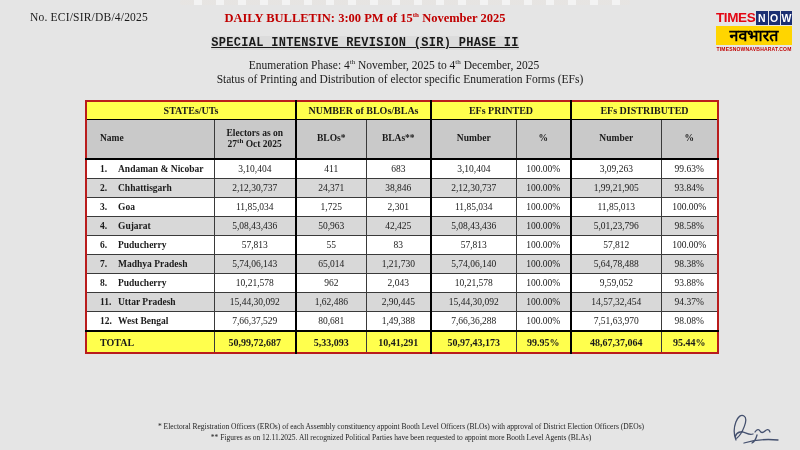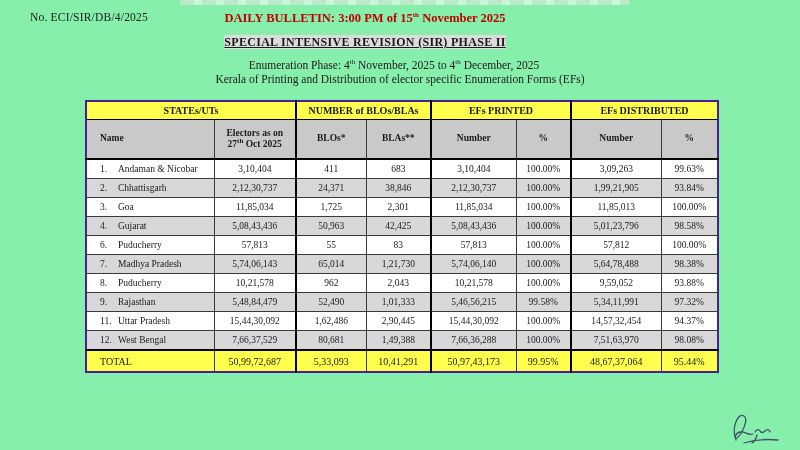--- a/index.html
+++ b/index.html
@@ -1,97 +1,107 @@
 <!DOCTYPE html>
 <html><head>
 <meta charset="utf-8">
 <style>
   html,body { margin:0; padding:0; background:#fff; }
   .page {
-    position:relative; width:800px; height:450px; background:#86efac;
+    position:relative; width:800px; height:450px; background:#e5e5e5;
     font-family:"Liberation Serif","DejaVu Serif",serif; color:#1a1a1a; overflow:hidden;
   }
 
   
   .top-remnant {
     position:absolute; left:180px; top:0px; width:450px; height:5px;
     background:repeating-linear-gradient(90deg,#e8e4e0 0 14px,#ffffff 14px 22px);
     opacity:.55; border-radius:2px;
   }
 
   .refno { position:absolute; left:30px; top:11px; font-size:11.5px; letter-spacing:.2px; }
   .bulletin {
     position:absolute; left:0; right:70px; top:11px; text-align:center;
     color:#c00000; font-weight:bold; font-size:12.5px;
   }
   .doc-title {
     position:absolute; left:0; right:70px; top:35px; text-align:center;
     font-weight:bold; font-size:12px; letter-spacing:.3px;
   }
-  .doc-title span { background:#dcdcdc; text-decoration:underline; padding:0 0; }
+  .doc-title span { background:#dcdcdc; text-decoration:underline; padding:0 0;font-family:Liberation Mono, monospace; }
   .enumline { position:absolute; left:0; right:12px; top:59px; text-align:center; font-size:11.5px; }
   .statusline { position:absolute; left:0; right:0; top:73px; text-align:center; font-size:11.5px; }
   sup { font-size:7px; vertical-align:super; line-height:0; }
 
   
   .logo { position:absolute; right:8px; top:10px; width:76px; text-align:center;
           font-family:"Liberation Sans","DejaVu Sans",sans-serif; }
   .logo-row { display:flex; justify-content:center; align-items:center; }
   .logo-times { color:#e30613; font-weight:bold; font-size:13.5px; letter-spacing:-.4px; }
   .nbox { background:#1b2f72; color:#ffffff; font-weight:bold; font-size:10.5px;
           width:13px; height:14px; display:inline-flex; align-items:center; justify-content:center;
           margin-left:1px; }
   .logo-hindi { background:#ffd500; color:#000; font-weight:bold; font-size:16px;
                 line-height:19px; margin-top:1px; font-family:"DejaVu Sans",sans-serif; }
   .logo-site { color:#c00000; font-size:5px; font-weight:bold; margin-top:1px; letter-spacing:.2px;
                font-family:"Liberation Sans",sans-serif; }
 
   
   table.sir {
     position:absolute; left:85px; top:100px; border-collapse:collapse; table-layout:fixed;
-    border:2px solid #4c1d95;
+    border:2px solid #b91c1c;
   }
   .sir th, .sir td {
     border:1px solid #3a3a3a; padding:0 3px; text-align:center;
     overflow:hidden; white-space:nowrap; font-size:9.5px;
   }
   .sir tr.ghead th { background:#ffff4d; height:17px; font-size:10px; border-bottom:1px solid #000; }
   .sir tr.chead th { background:#c9c9c9; height:38px; white-space:normal; line-height:1.2; border-bottom:2px solid #000; }
   .sir tbody td { height:18px; background:#ffffff; }
   .sir tbody tr:nth-child(even) td { background:#d8d8d8; }
   .sir .g-end { border-right:2px solid #000; }
   .sir .al { text-align:left;padding-left:13px; }
-  .sir tbody td.al { font-weight:normal; }
-  .sir tr.total td { background:#ffff4d; font-weight:normal; height:20px; border-top:2px solid #000; font-size:10px; }
+  .sir tbody td.al { font-weight:bold; }
+  .sir tr.total td { background:#ffff4d; font-weight:bold; height:20px; border-top:2px solid #000; font-size:10px; }
   .rno { display:inline-block; width:18px; }
 
   .footnotes {
     position:absolute; left:85px; width:632px; top:421px; text-align:center;
     font-size:7.5px; line-height:1.5; color:#222;
   }
 
   .signature { position:absolute; right:12px; bottom:0px; }
 </style>
 </head>
 <body>
 
 <div class="page">
 
   <div class="top-remnant"></div>
 
   <div class="refno">No. ECI/SIR/DB/4/2025</div>
 
   <div class="bulletin"><span>DAILY BULLETIN: 3:00 PM of 15</span><sup>th</sup><span> November 2025</span></div>
 
+  <div class="logo">
+    <div class="logo-row">
+      <span class="logo-times">TIMES</span>
+      <span class="nbox">N</span>
+      <span class="nbox">O</span>
+      <span class="nbox">W</span>
+    </div>
+    <div class="logo-hindi">नवभारत</div>
+    <div class="logo-site">TIMESNOWNAVBHARAT.COM</div>
+  </div>
 
   <div class="doc-title"><span>SPECIAL INTENSIVE REVISION (SIR) PHASE II</span></div>
 
   <div class="enumline"><span>Enumeration Phase: 4</span><sup>th</sup><span> November, 2025 to 4</span><sup>th</sup><span> December, 2025</span></div>
 
-  <div class="statusline">Kerala of Printing and Distribution of elector specific Enumeration Forms (EFs)</div>
+  <div class="statusline">Status of Printing and Distribution of elector specific Enumeration Forms (EFs)</div>
 
   <table class="sir">
     <colgroup>
       <col style="width:128px">
         <col style="width:82px">
       <col style="width:70px">
         <col style="width:65px">
       <col style="width:85px">
         <col style="width:55px">
       <col style="width:90px">
@@ -180,30 +190,20 @@
       <td class="al"><span class="rno">8.</span><span>Puducherry</span></td>
       <td class="g-end">10,21,578</td>
       <td>962</td>
       <td class="g-end">2,043</td>
       <td>10,21,578</td>
       <td class="g-end">100.00%</td>
       <td>9,59,052</td>
       <td>93.88%</td>
     </tr>
         <tr>
-      <td class="al"><span class="rno">9.</span><span>Rajasthan</span></td>
-      <td class="g-end">5,48,84,479</td>
-      <td>52,490</td>
-      <td class="g-end">1,01,333</td>
-      <td>5,46,56,215</td>
-      <td class="g-end">99.58%</td>
-      <td>5,34,11,991</td>
-      <td>97.32%</td>
-    </tr>
-        <tr>
       <td class="al"><span class="rno">11.</span><span>Uttar Pradesh</span></td>
       <td class="g-end">15,44,30,092</td>
       <td>1,62,486</td>
       <td class="g-end">2,90,445</td>
       <td>15,44,30,092</td>
       <td class="g-end">100.00%</td>
       <td>14,57,32,454</td>
       <td>94.37%</td>
     </tr>
         <tr>
@@ -225,19 +225,21 @@
         <td class="g-end">10,41,291</td>
         <td>50,97,43,173</td>
         <td class="g-end">99.95%</td>
         <td>48,67,37,064</td>
         <td>95.44%</td>
       </tr>
     </tfoot>
   </table>
 
   <div class="footnotes">
+    <div>* Electoral Registration Officers (EROs) of each Assembly constituency appoint Booth Level Officers (BLOs) with approval of District Election Officers (DEOs)</div>
+    <div>** Figures as on 12.11.2025. All recognized Political Parties have been requested to appoint more Booth Level Agents (BLAs)</div>
   </div>
 
   <svg class="signature" width="64" height="48" viewBox="0 0 64 48">
     <path d="M12 38 C7 26 14 10 20 14 C25 17 18 32 13 36 C10 38 11 31 16 30 C21 29 24 34 29 32 M31 30 c2 -3 4 -3 5 -1 c1 2 3 2 5 0 c2 -2 4 -2 5 1 M33 33 c-1 4 -3 7 -5 8 M20 41 c10 -3 24 -4 34 -3" fill="none" stroke="#44506e" stroke-width="1.3" stroke-linecap="round"></path>
   </svg>
 
 </div>
 
 </body></html>

